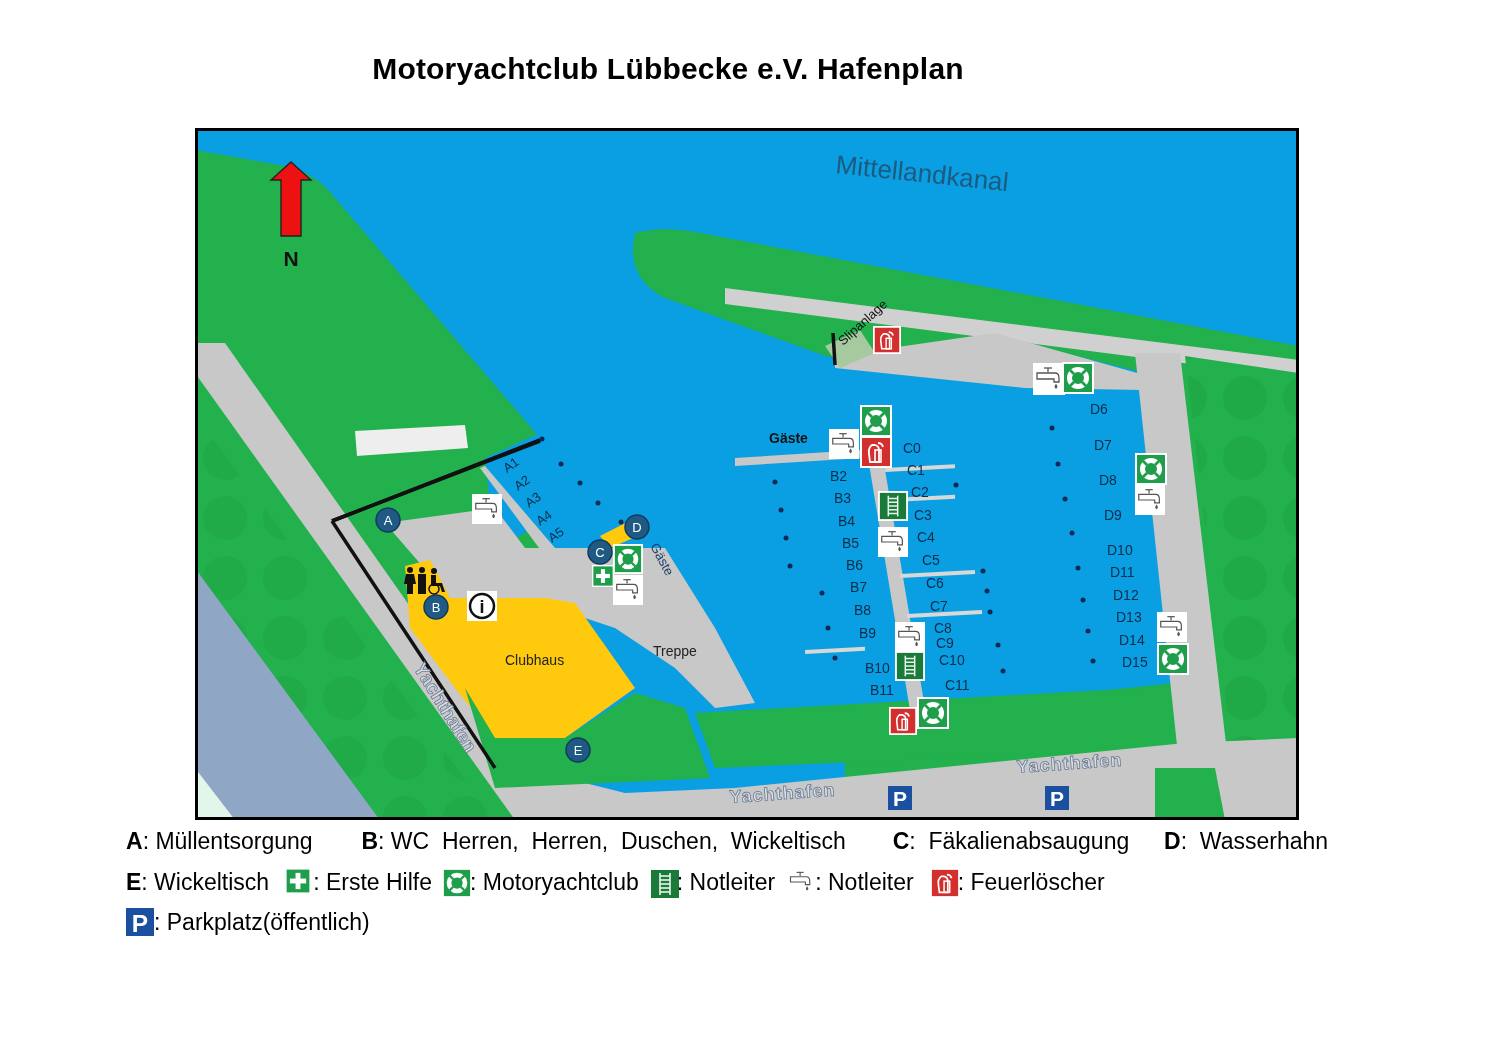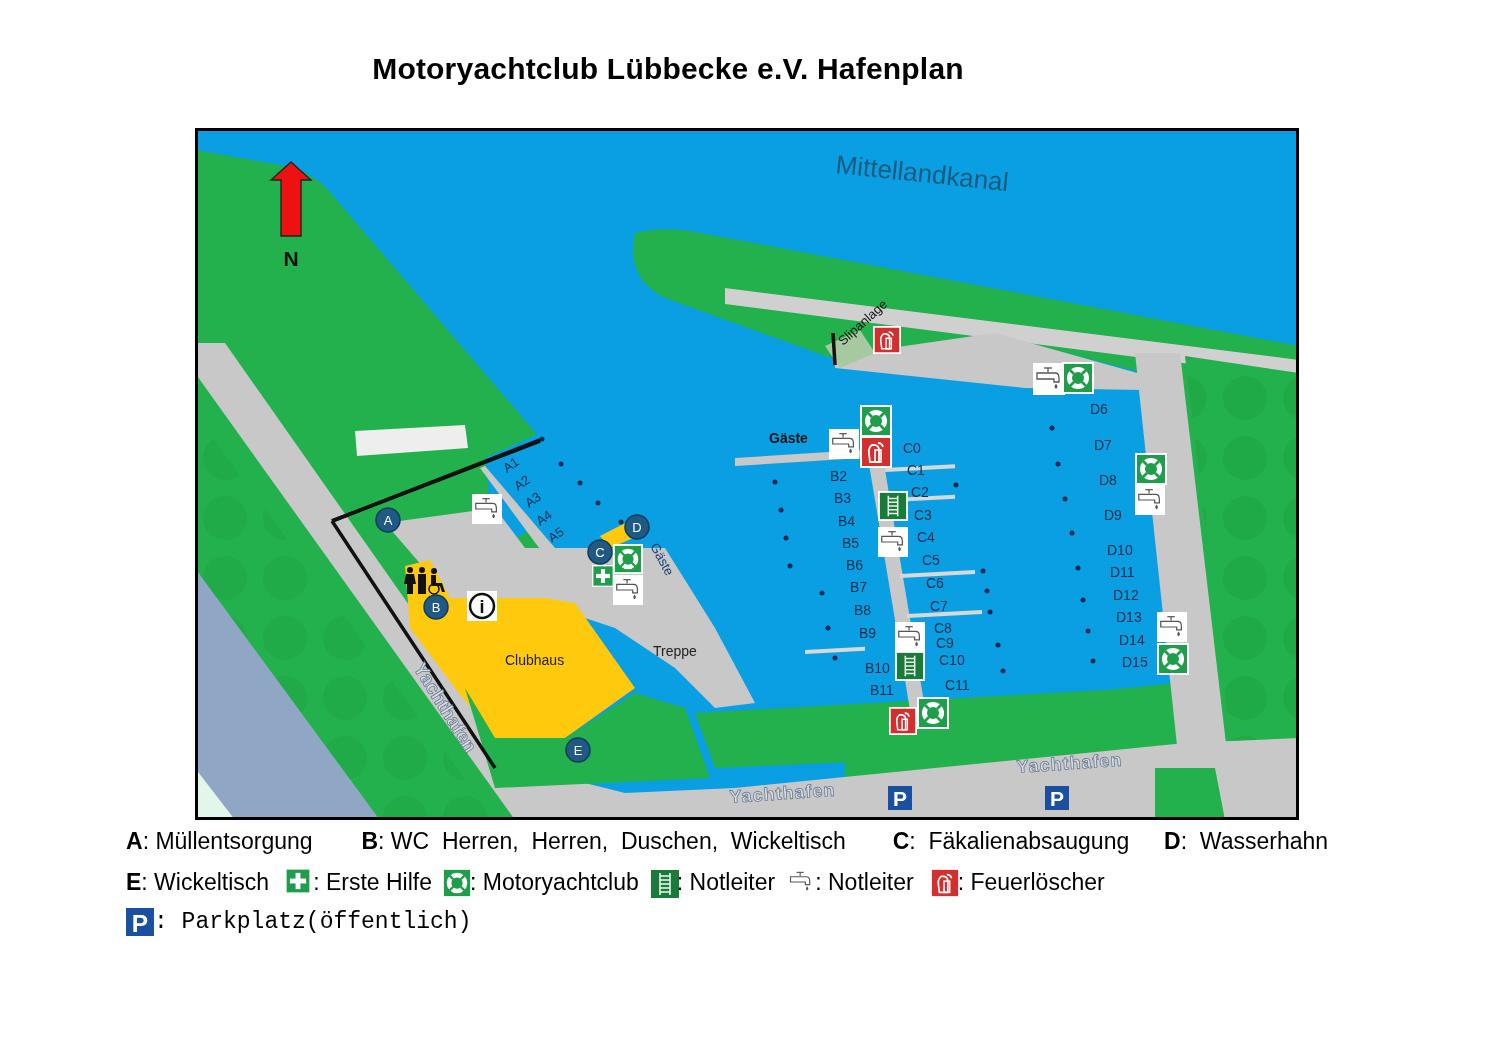--- a/index.html
+++ b/index.html
@@ -367,21 +367,21 @@
   <span class="lg-item">
     <span class="lg-icon">
         <svg width="30" height="30" viewBox="0 0 32 32">
           <use href="#ico-fire"></use>
         </svg>
       </span>
     <span>: Feuerlöscher</span>
   </span>
 </div>
 
-<div class="legend lg-row" style="top:908px;font-family:Liberation Mono, monospace;">
+<div class="legend lg-row" style="top:908px;">
   <span class="lg-item">
     <span class="lg-icon">
         <svg width="28" height="28" viewBox="0 0 32 32">
           <use href="#ico-park"></use>
         </svg>
       </span>
     <span>: Parkplatz(öffentlich)</span>
   </span>
 </div>
 

